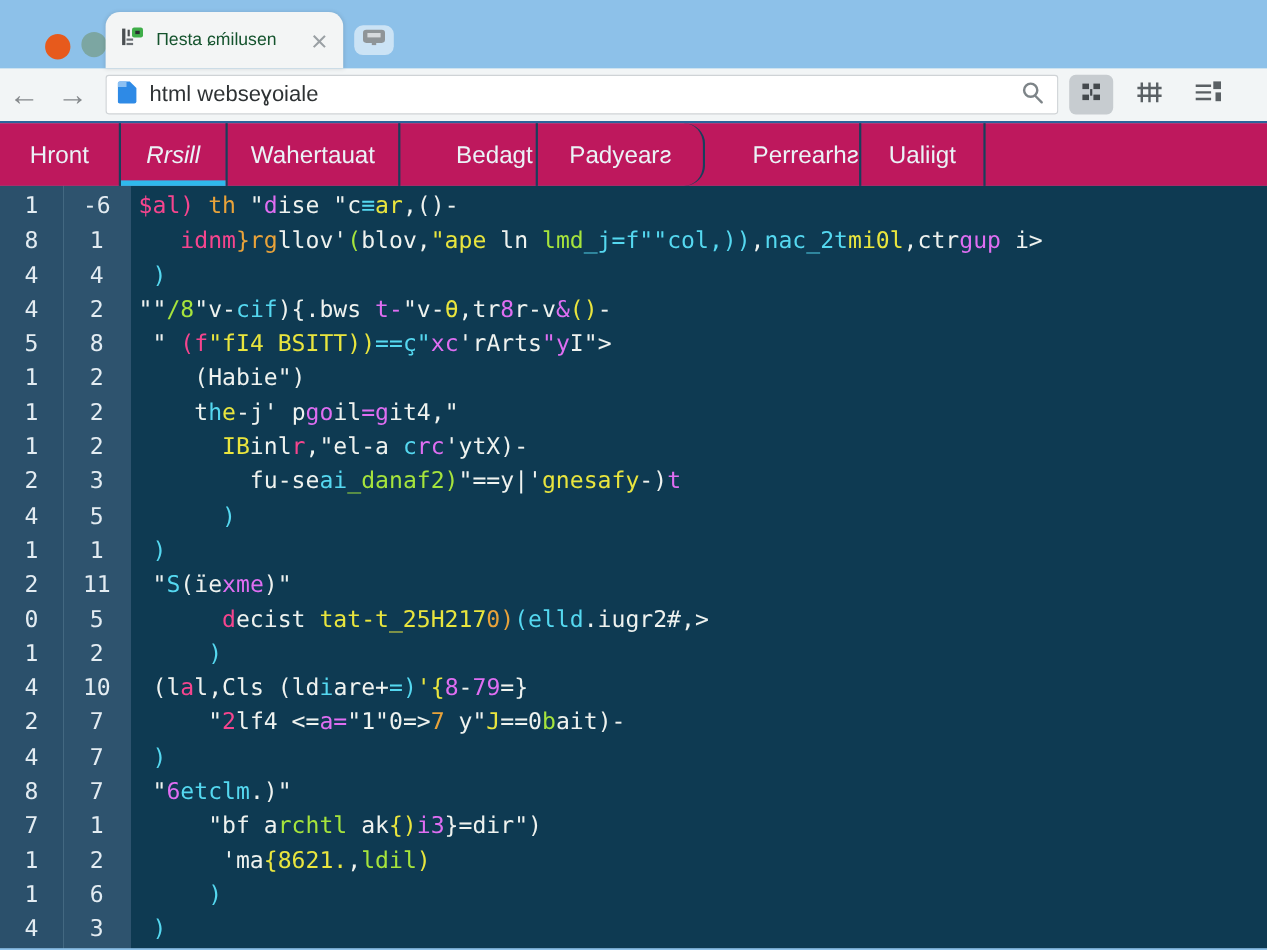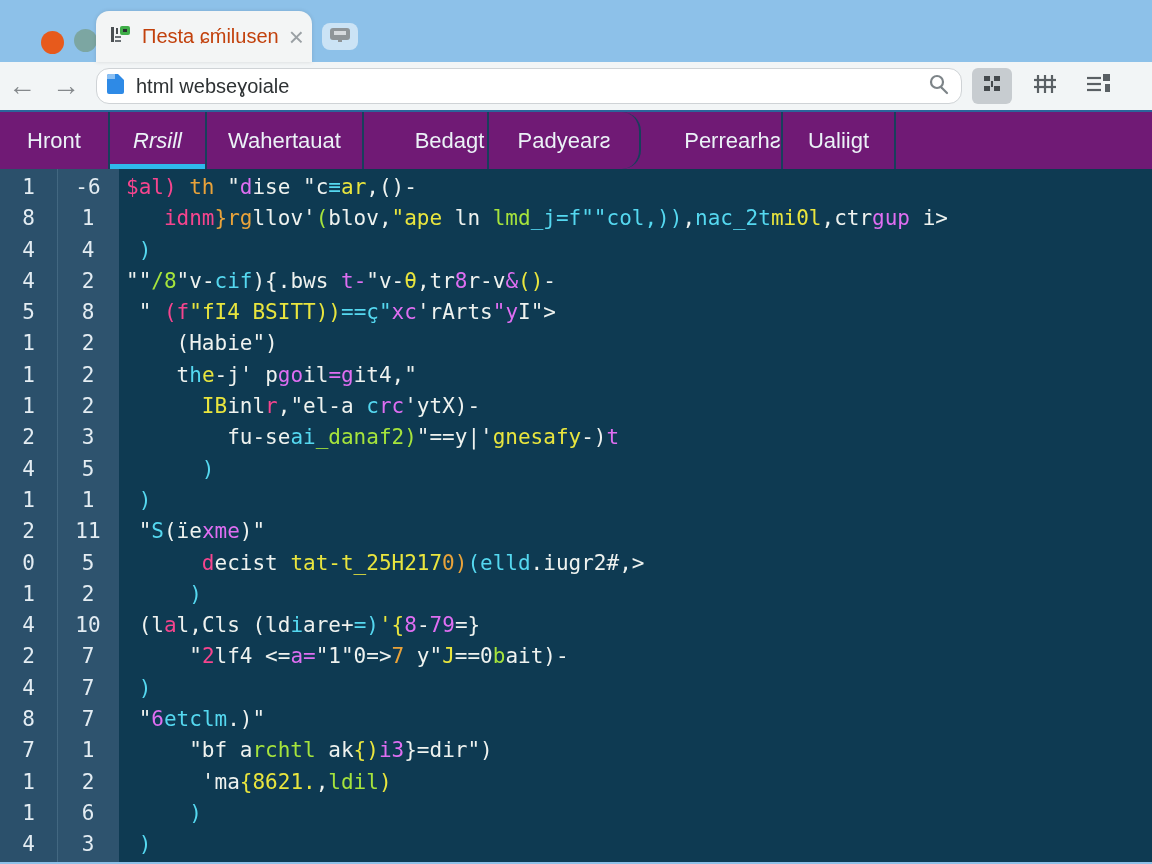--- a/index.html
+++ b/index.html
@@ -7,38 +7,38 @@
   body { font-family:"Liberation Sans", sans-serif; background:#8dc1e9; }
 
   
   .chrome { position:relative; height:62px; background:#8dc1e9; }
   .traffic { position:absolute; border-radius:50%; width:23px; height:23px; }
   .t1 { left:41px; top:31px; background:#e75a1c; }
   .t2 { left:74px; top:29px; background:#7ca6a2; }
   .browser-tab { position:absolute; left:96px; top:11px; width:216px; height:51px;
     background:#f3f5f5; border-radius:13px 13px 0 0; display:flex; align-items:center;
     gap:10px; padding:0 14px; box-shadow:0 0 4px rgba(0,0,0,.12); z-index:2; }
-  .tab-title { font-size:20px; color:#c2410c; white-space:nowrap; flex:1; }
+  .tab-title { font-size:16px; color:#14532d; white-space:nowrap; flex:1; }
   .tab-close { font-size:26px; color:#9aa0a4; line-height:1; cursor:default; }
   .mini-tab { position:absolute; left:322px; top:23px; width:36px; height:27px;
     background:rgba(255,255,255,.55); border-radius:8px; display:flex; align-items:center; justify-content:center; }
 
   
   .toolbar { height:50px; background:#f2f5f6; display:flex; align-items:center;
     border-bottom:2px solid #2b659b; }
   .nav-arrow { font-size:28px; color:#85898c; font-weight:bold; width:44px; text-align:center; }
   .url-box { margin-left:8px; width:866px; height:36px; background:#fff;
-    border:1px solid #cfd3d6; border-radius:13px; display:flex; align-items:center; padding:0 10px; gap:10px; }
+    border:1px solid #cfd3d6; border-radius:3px; display:flex; align-items:center; padding:0 10px; gap:10px; }
   .url-text { flex:1; font-size:20px; color:#2e3234; white-space:nowrap; }
   .tb-btn { display:flex; align-items:center; justify-content:center; }
   .tb-pressed { width:40px; height:36px; background:#c7ccd0; border-radius:6px; margin-left:10px; }
   .tb-plain { width:40px; height:36px; margin-left:13px; }
 
   
-  .navstrip { height:57px; background:#701a75; display:flex; }
+  .navstrip { height:57px; background:#be185d; display:flex; }
   .nav-tab { position:relative; display:flex; align-items:center; justify-content:center;
     border-right:2px solid #183f5c; height:100%; }
   .nav-tab span { color:#ebf2f7; font-size:22px; }
   .nav-tab.active::after { content:""; position:absolute; left:0; right:0; bottom:0;
     height:5px; background:#2fb9ec; }
 
   
   .editor { height:693px; overflow:hidden; font-family:"DejaVu Sans Mono", monospace;
     background:linear-gradient(90deg,#2b506b 0px,#2b506b 57px,#426781 57px,#436881 58px,
       #2e536e 58px,#2e536e 119px,#0e3a52 119px); padding-top:3px; }

